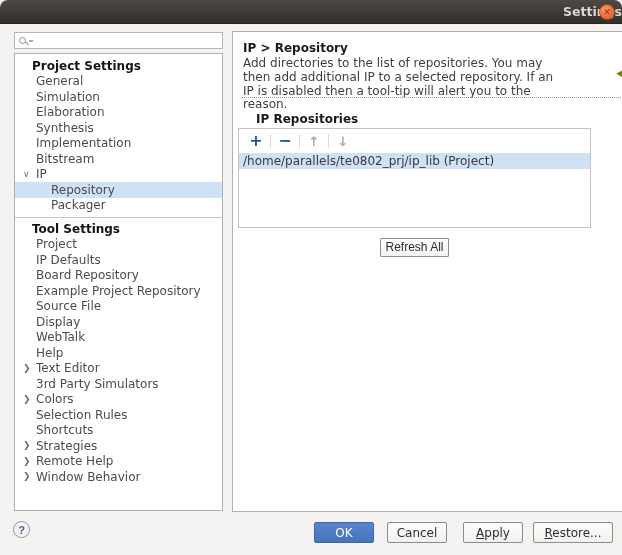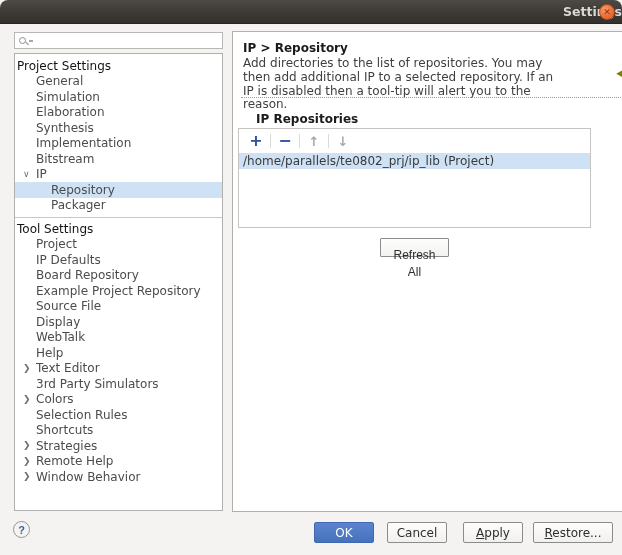--- a/index.html
+++ b/index.html
@@ -27,21 +27,21 @@
   .mag{width:7px;height:7px;border:1.4px solid #8d8d8d;border-radius:50%;position:relative;flex:0 0 auto;}
   .mag::after{content:"";position:absolute;width:4px;height:1.4px;background:#8d8d8d;
     transform:rotate(45deg);right:-3.5px;bottom:-1px;}
   .search-caret{width:4px;height:2px;background:#a9a9a9;margin-left:3px;flex:0 0 auto;}
   .search input{flex:1;border:none;outline:none;font-size:11px;height:13px;padding:0 3px;background:transparent;}
 
   
   .tree{position:absolute;left:14px;top:29px;width:209px;height:458px;background:#fff;
     border:1px solid #b2b0ac;padding-top:4px;overflow:hidden;}
   .row{display:flex;align-items:center;height:15.5px;font-size:12px;color:#4c4c4c;white-space:nowrap;cursor:default;}
-  .row.sec{font-weight:normal;color:#141414;padding-left:2px;}
+  .row.sec{font-weight:bold;color:#141414;padding-left:17px;}
   .row.l1{padding-left:21px;}
   .row.l2{padding-left:36px;}
   .row.has-arrow{padding-left:8px;}
   .arrow{flex:0 0 13px;width:13px;color:#6e6e6e;font-size:9px;line-height:1;}
   .row.sel{background:#cfe1f5;}
   .tree-sep{border-top:1px solid #c9c7c3;margin:4px 0 3px 0;}
 
   
   .rpanel{position:absolute;left:232px;top:7px;width:434px;height:481px;background:#fff;
     border:1px solid #b2b0ac;}
@@ -54,21 +54,21 @@
   .gb-toolbar{height:24px;display:flex;align-items:center;padding-left:9px;}
   .tb-btn{border:none;background:transparent;padding:0;margin:0;width:16px;text-align:center;
     font-family:"DejaVu Sans",sans-serif;cursor:pointer;line-height:1;}
   .tb-btn.blue{color:#2d4f9e;font-size:16px;font-weight:bold;}
   .tb-btn.gray{color:#a8a8a8;font-size:13px;font-weight:bold;}
   .tb-sep{width:1px;height:14px;background:#dcdad6;margin:0 6px;}
   .repo-row{height:16px;background:#cfe1f5;font-size:12px;color:#3a3a3a;line-height:16px;
     padding-left:4px;white-space:nowrap;overflow:hidden;cursor:default;}
   .refresh-btn{position:absolute;left:147px;top:206px;width:69px;height:19px;
     background:linear-gradient(180deg,#fefefe,#f3f2f0);border:1px solid #8e8c88;border-radius:1px;
-    font-size:12px;color:#2e2e2e;text-align:center;line-height:17px;cursor:pointer;padding:8px;}
+    font-size:12px;color:#2e2e2e;text-align:center;line-height:17px;cursor:pointer;padding:0;}
 
   
   .help-btn{position:absolute;left:13px;top:497px;width:17px;height:17px;border-radius:50%;
     border:1px solid #98968f;background:transparent;color:#3c62a8;font-size:11px;font-weight:bold;
     display:flex;align-items:center;justify-content:center;cursor:pointer;padding:0;}
   .btn{position:absolute;top:498px;height:21px;border:1px solid #8e8c88;border-radius:2px;
     background:linear-gradient(180deg,#fdfdfd,#f1f0ee);font-size:12px;color:#2e2e2e;
     text-align:center;cursor:pointer;padding:0 6px;font-family:"DejaVu Sans","Liberation Sans",sans-serif;}
   .btn .mn{text-decoration:underline;}
   .btn-ok{left:314px;width:60px;background:linear-gradient(180deg,#5a84cd,#4672bd);

